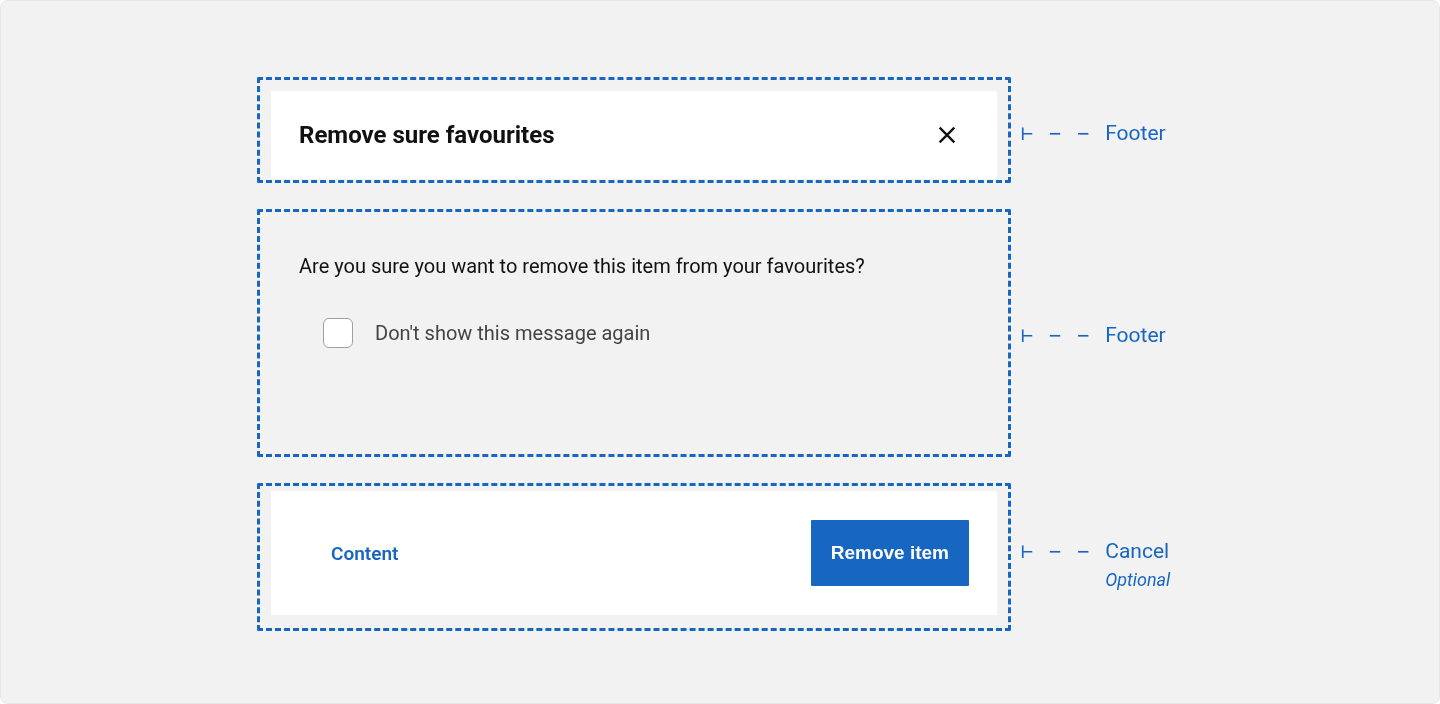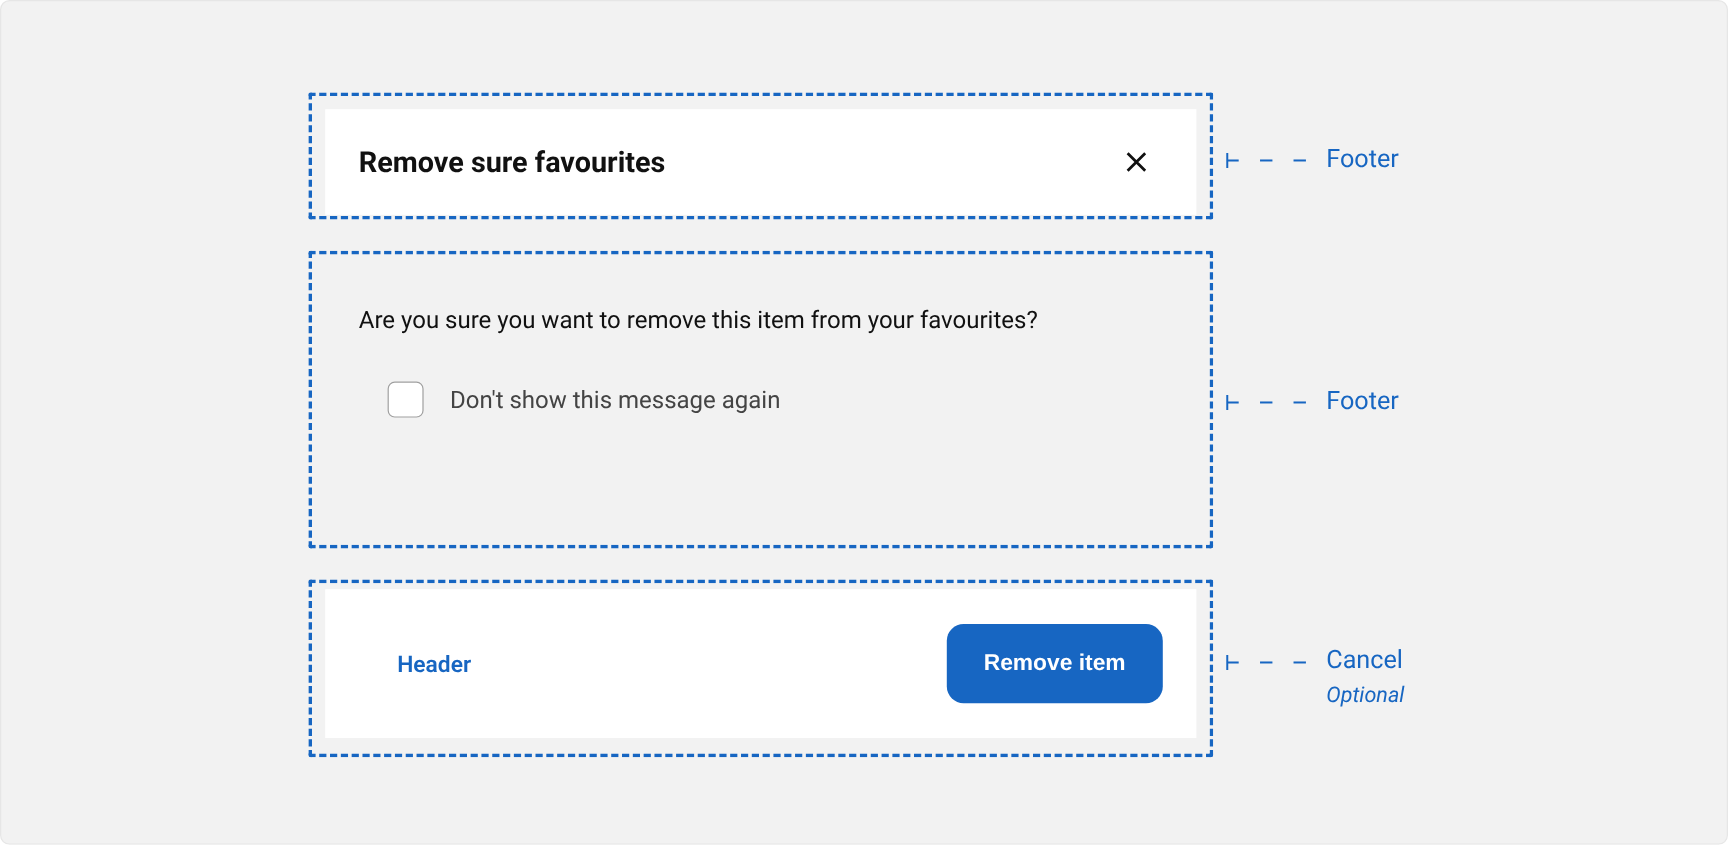--- a/index.html
+++ b/index.html
@@ -83,22 +83,22 @@
     font-size: 19px;
     font-weight: 600;
     color: #1766c2;
     cursor: pointer;
   }
   .btn-primary {
     background: #1766c2;
     color: #ffffff;
     font-size: 19px;
     font-weight: 600;
-    padding: 22px 31px;
-    border-radius: 14px;
+    padding: 22px 20px;
+    border-radius: 1px;
     cursor: pointer;
     border: none;
   }
 
   
   .annot {
     position: absolute;
     left: 1020px;
     display:flex; align-items:flex-start; gap: 14px;
     color: #1766c2;
@@ -146,21 +146,21 @@
 
   <div class="content-area">
     <p class="content-text">Are you sure you want to remove this item from your favourites?</p>
     <div class="checkbox-row">
       <div class="checkbox"></div>
       <div class="checkbox-label">Don't show this message again</div>
     </div>
   </div>
 
   <div class="panel panel-footer">
-    <div class="btn-text">Header</div>
+    <div class="btn-text">Content</div>
     <button class="btn-primary">Remove item</button>
   </div>
 
   <div class="annot annot-header">
     <span class="tick">⊢ − −</span>
     <span class="label">Footer</span>
   </div>
   <div class="annot annot-content">
     <span class="tick">⊢ − −</span>
     <span class="label">Footer</span>

